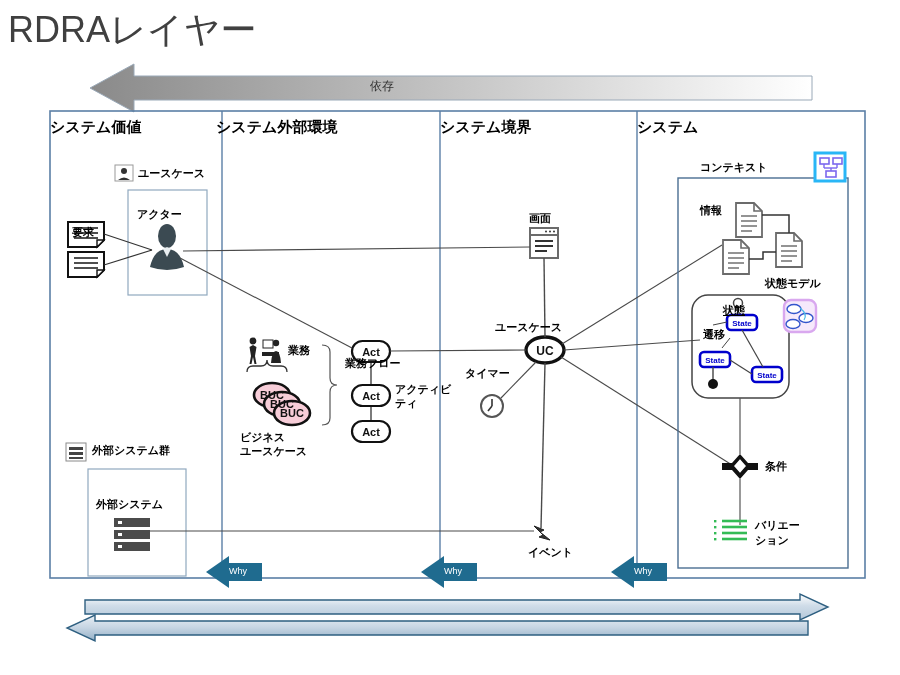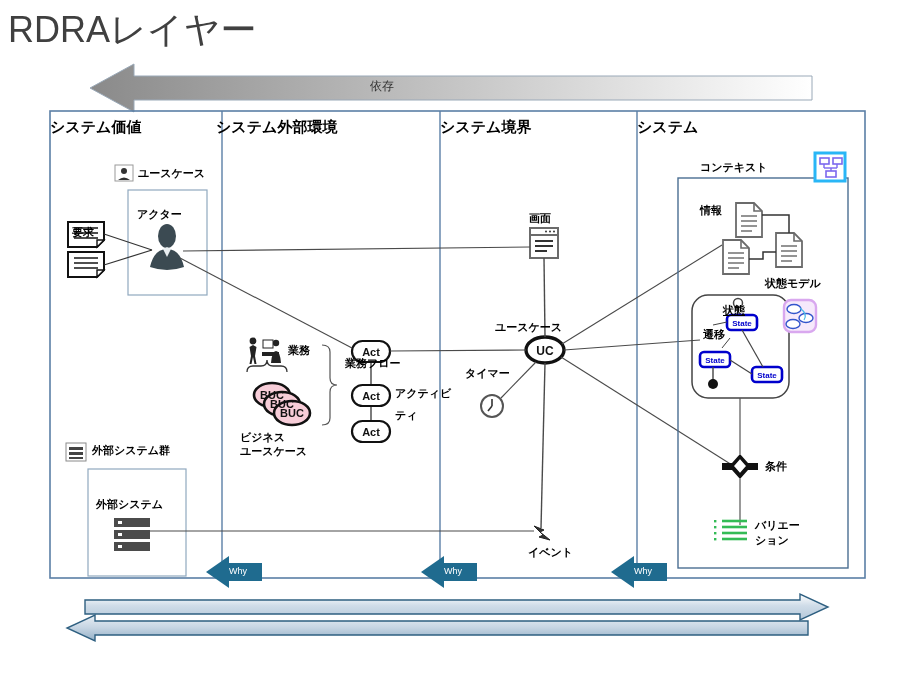--- a/index.html
+++ b/index.html
@@ -312,21 +312,21 @@
   <div class="lbl sm" style="left:138px;top:166px;">ユースケース</div>
   <div class="lbl sm" style="left:137px;top:207px;">アクター</div>
   <div class="lbl sm" style="left:72px;top:197px;margin-top:28px;">要求</div>
   <div class="lbl sm" style="left:92px;top:443px;">外部システム群</div>
   <div class="lbl sm" style="left:96px;top:497px;">外部システム</div>
 
   <div class="lbl sm" style="left:288px;top:343px;">業務</div>
   <div class="lbl sm" style="left: 240px; top: 430px; line-height: 14px; white-space: pre;">ビジネス
 ユースケース</div>
   <div class="lbl sm" style="left:345px;top:320px;margin-top:36px;">業務フロー</div>
-  <div class="lbl sm" style="left: 395px; top: 382px; line-height: 22px; width: 46px; white-space: pre;">アクティビ
+  <div class="lbl sm" style="left: 395px; top: 382px; line-height: 14px; width: 46px; white-space: pre;">アクティビ
 ティ</div>
 
   <div class="lbl sm" style="left:529px;top:211px;">画面</div>
   <div class="lbl sm" style="left:495px;top:320px;">ユースケース</div>
   <div class="lbl sm" style="left:465px;top:366px;">タイマー</div>
   <div class="lbl sm" style="left:528px;top:545px;">イベント</div>
 
   <div class="lbl sm" style="left:700px;top:160px;">コンテキスト</div>
   <div class="lbl sm" style="left:700px;top:203px;">情報</div>
   <div class="lbl sm" style="left:765px;top:276px;">状態モデル</div>

